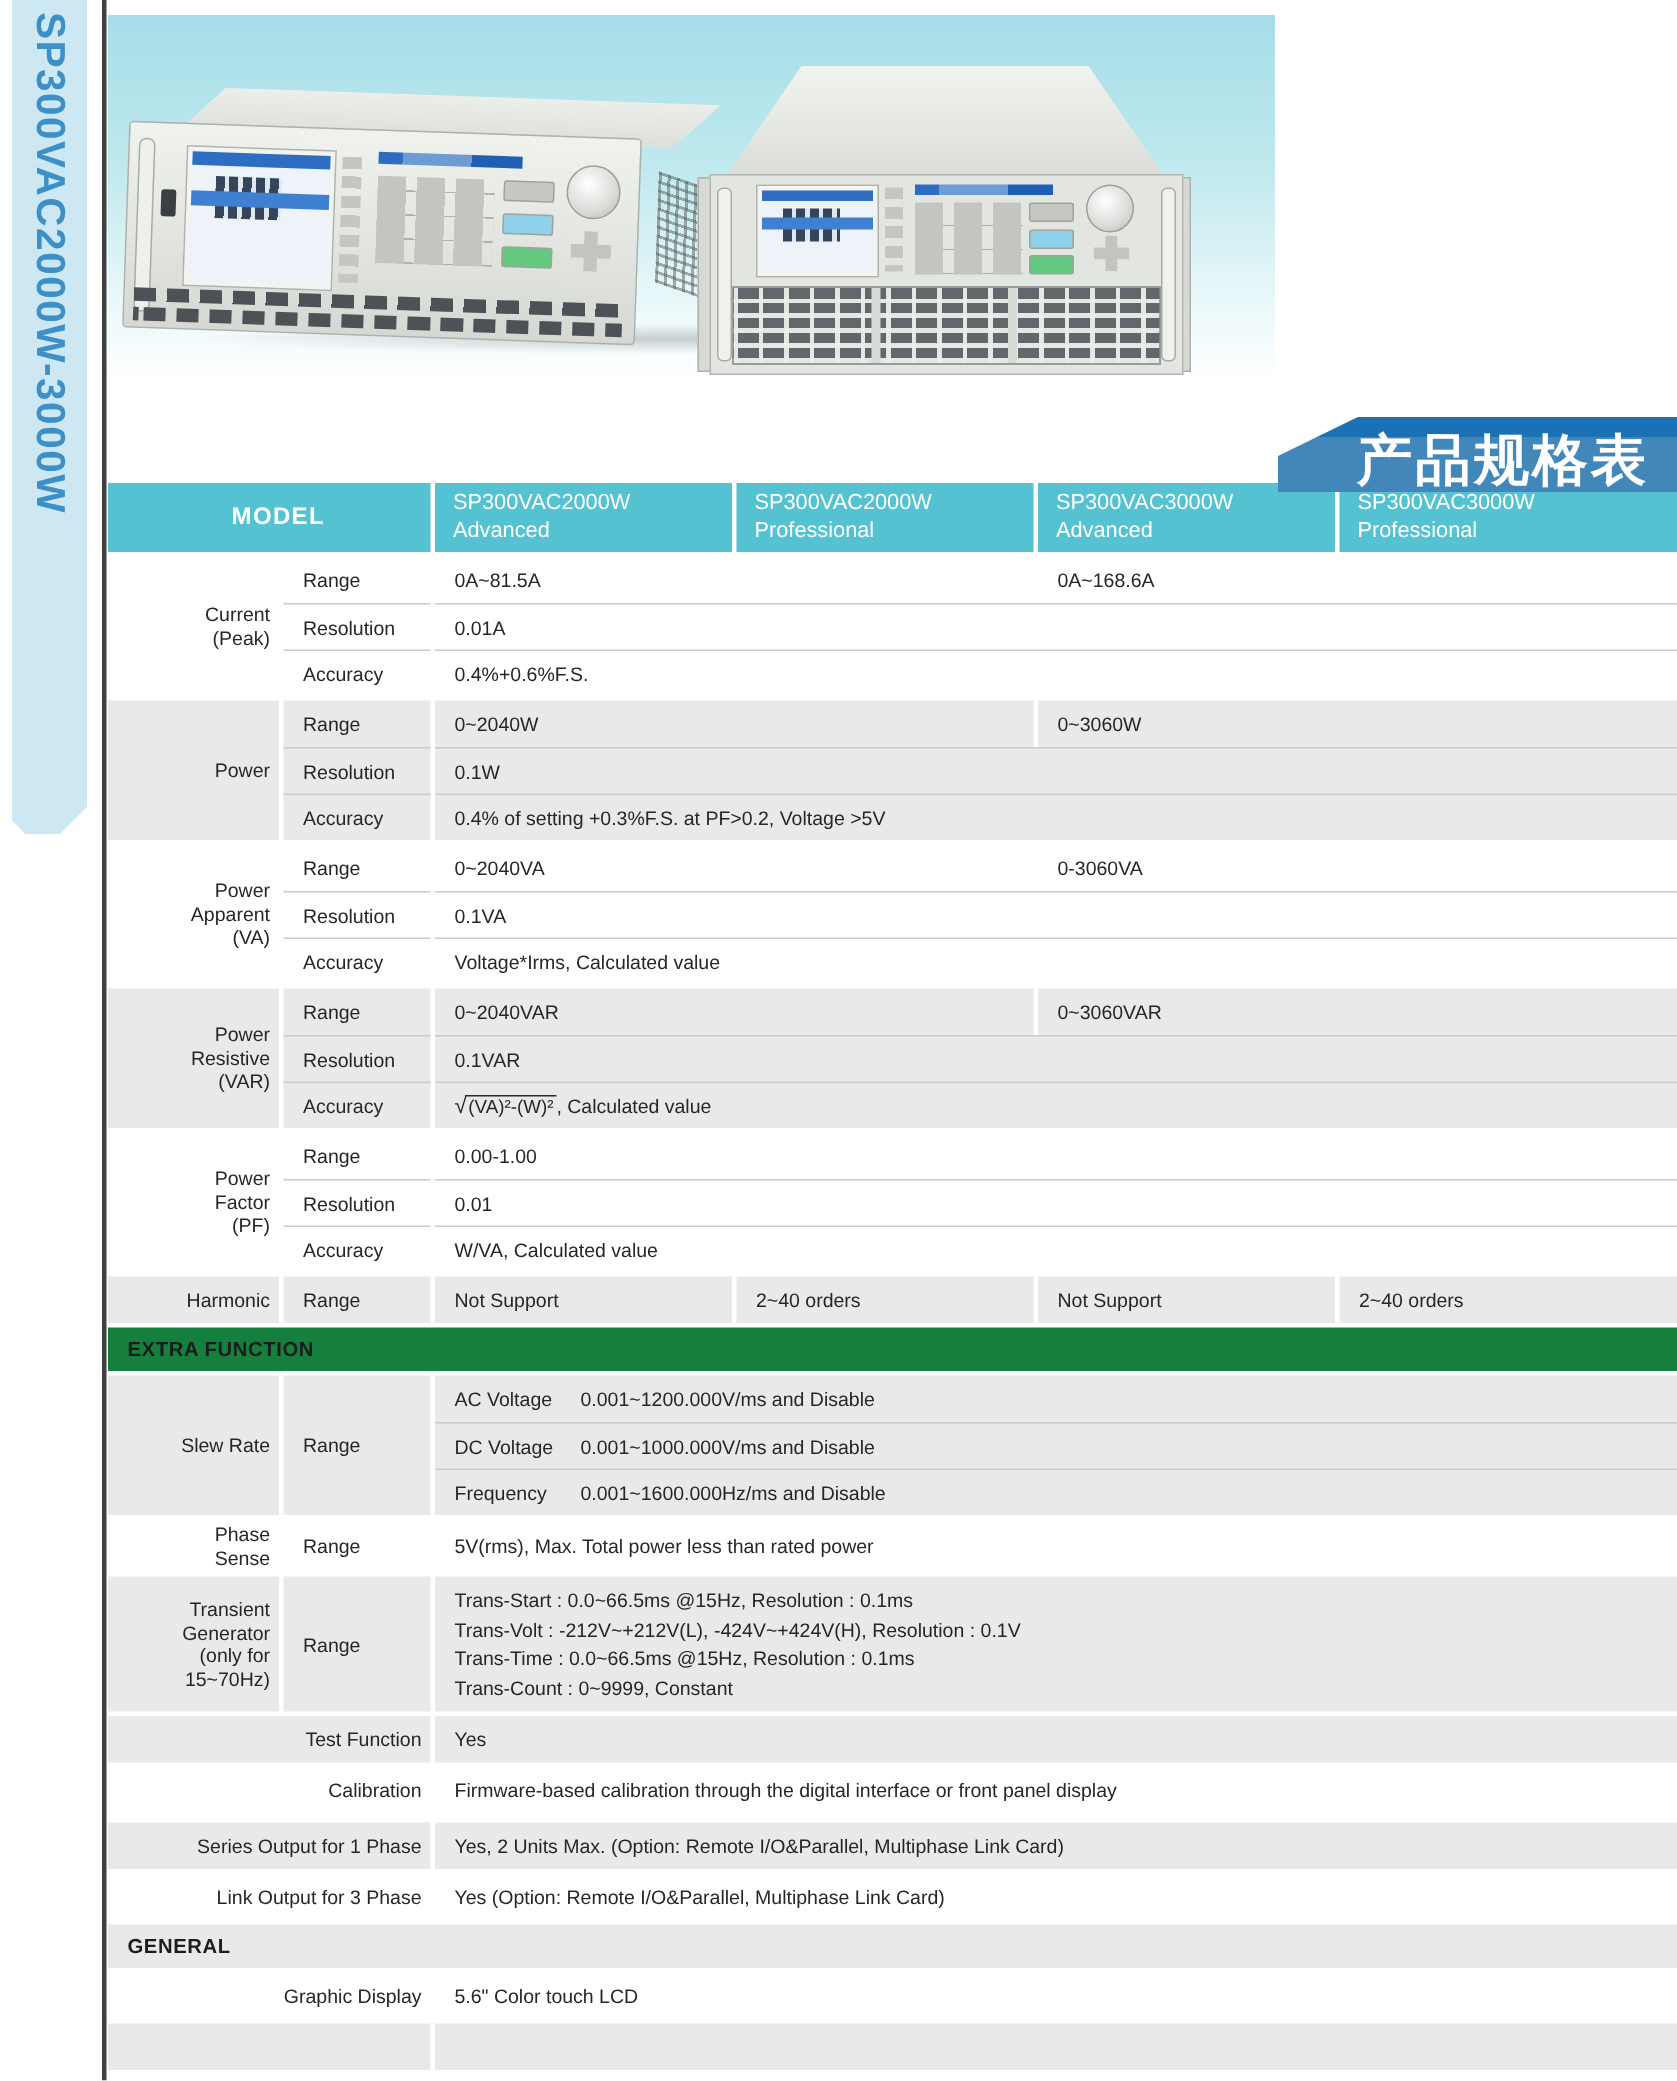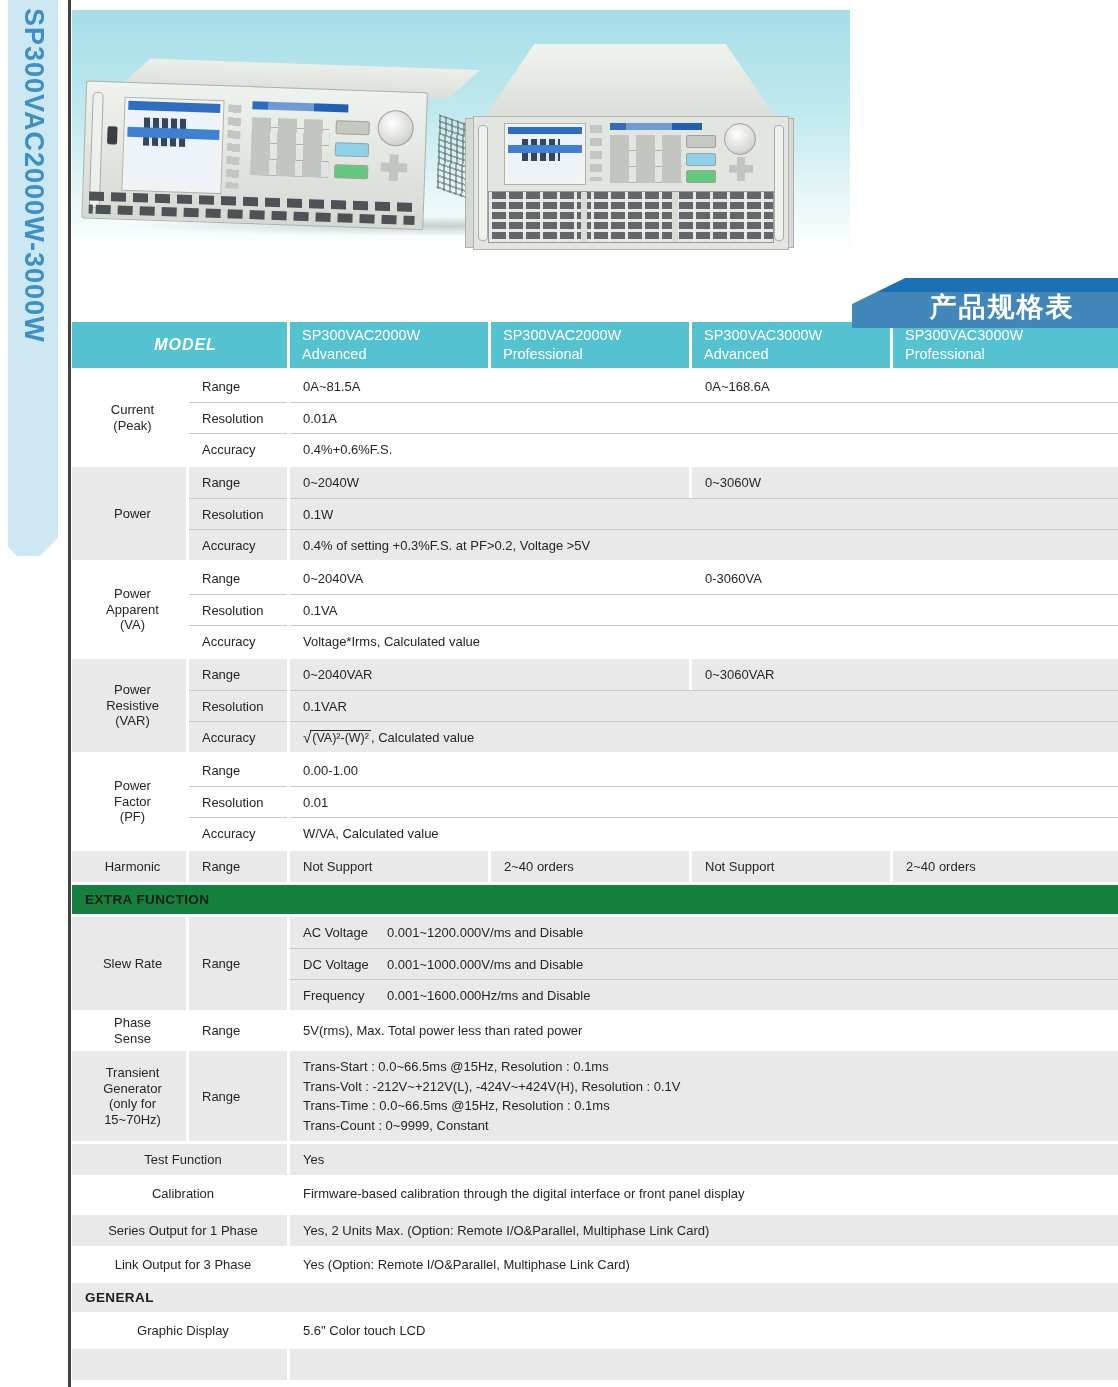--- a/index.html
+++ b/index.html
@@ -87,35 +87,35 @@
       repeating-linear-gradient(90deg,rgba(236,238,234,.95) 0 3px,transparent 3px 17px),
       repeating-linear-gradient(0deg,rgba(236,238,234,.95) 0 3px,transparent 3px 10px);
     background-size:6px 100%,6px 100%,auto,auto;background-position:33% 0,66% 0,0 0,0 0;background-repeat:no-repeat,no-repeat,repeat,repeat;}
   
   .badge{
     position:absolute;right:0;top:268px;width:266px;height:50px;
     clip-path:polygon(20% 0,100% 0,100% 100%,0 100%,0 52%);
     background:linear-gradient(180deg,#1b71b3 0 27%,#4287ba 27% 100%);
     display:flex;align-items:center;justify-content:center;
   }
-  .badge span{color:#fff;font-weight:bold;font-size:27px;letter-spacing:2px;padding-left:34px;padding-top:8px;}
+  .badge span{color:#fff;font-weight:bold;font-size:37px;letter-spacing:2px;padding-left:34px;padding-top:8px;}
   
   .spec{margin-top:72px;}
   .tgrid{display:grid;grid-template-columns:114px 98px 198px 198px 198px 1fr;column-gap:3px;}
   .thead{grid-auto-rows:46px;margin-bottom:3px;}
   .th{background:#55c2d2;color:#fff;display:flex;flex-direction:column;justify-content:center;
       padding-left:12px;font-size:14.5px;line-height:1.28;}
   .th.model{grid-column:1 / span 2;flex-direction:row;align-items:center;font-weight:bold;font-size:16px;
-      letter-spacing:.9px;font-style:italic;}
+      letter-spacing:.9px;}
   .group{display:grid;grid-template-columns:114px 98px 198px 198px 198px 1fr;column-gap:3px;
       grid-auto-rows:minmax(31px,auto);margin-bottom:3px;}
   .group.white .cell{background:#ffffff;}
   .group.gray  .cell{background:#e9e9e9;}
   .cell{display:flex;align-items:center;padding:2px 6px 2px 13px;font-size:13px;}
-  .cell.cat{flex-direction:column;align-items:center;justify-content:center;line-height:1.2;}
+  .cell.cat{flex-direction:column;align-items:flex-end;justify-content:center;line-height:1.2;}
   .cell.hl{border-top:1px solid #c9c9c9;}
   .cell.stack{flex-direction:column;align-items:flex-start;justify-content:center;line-height:1.5;padding-top:6px;padding-bottom:6px;}
   .p0{display:inline-block;width:84px;}
   .sqrt{font-size:15px;margin-right:-1px;}
   .radicand{border-top:1px solid #2a2a2a;padding:0 2px;font-size:12.5px;}
   .section-row{display:flex;align-items:center;min-height:29px;margin-bottom:3px;
       padding-left:13px;font-weight:bold;font-size:13.5px;letter-spacing:.4px;color:#1c1c1c;}
   .section-row.white{background:#15803d;}
   .section-row.gray{background:#e9e9e9;}
 </style>

